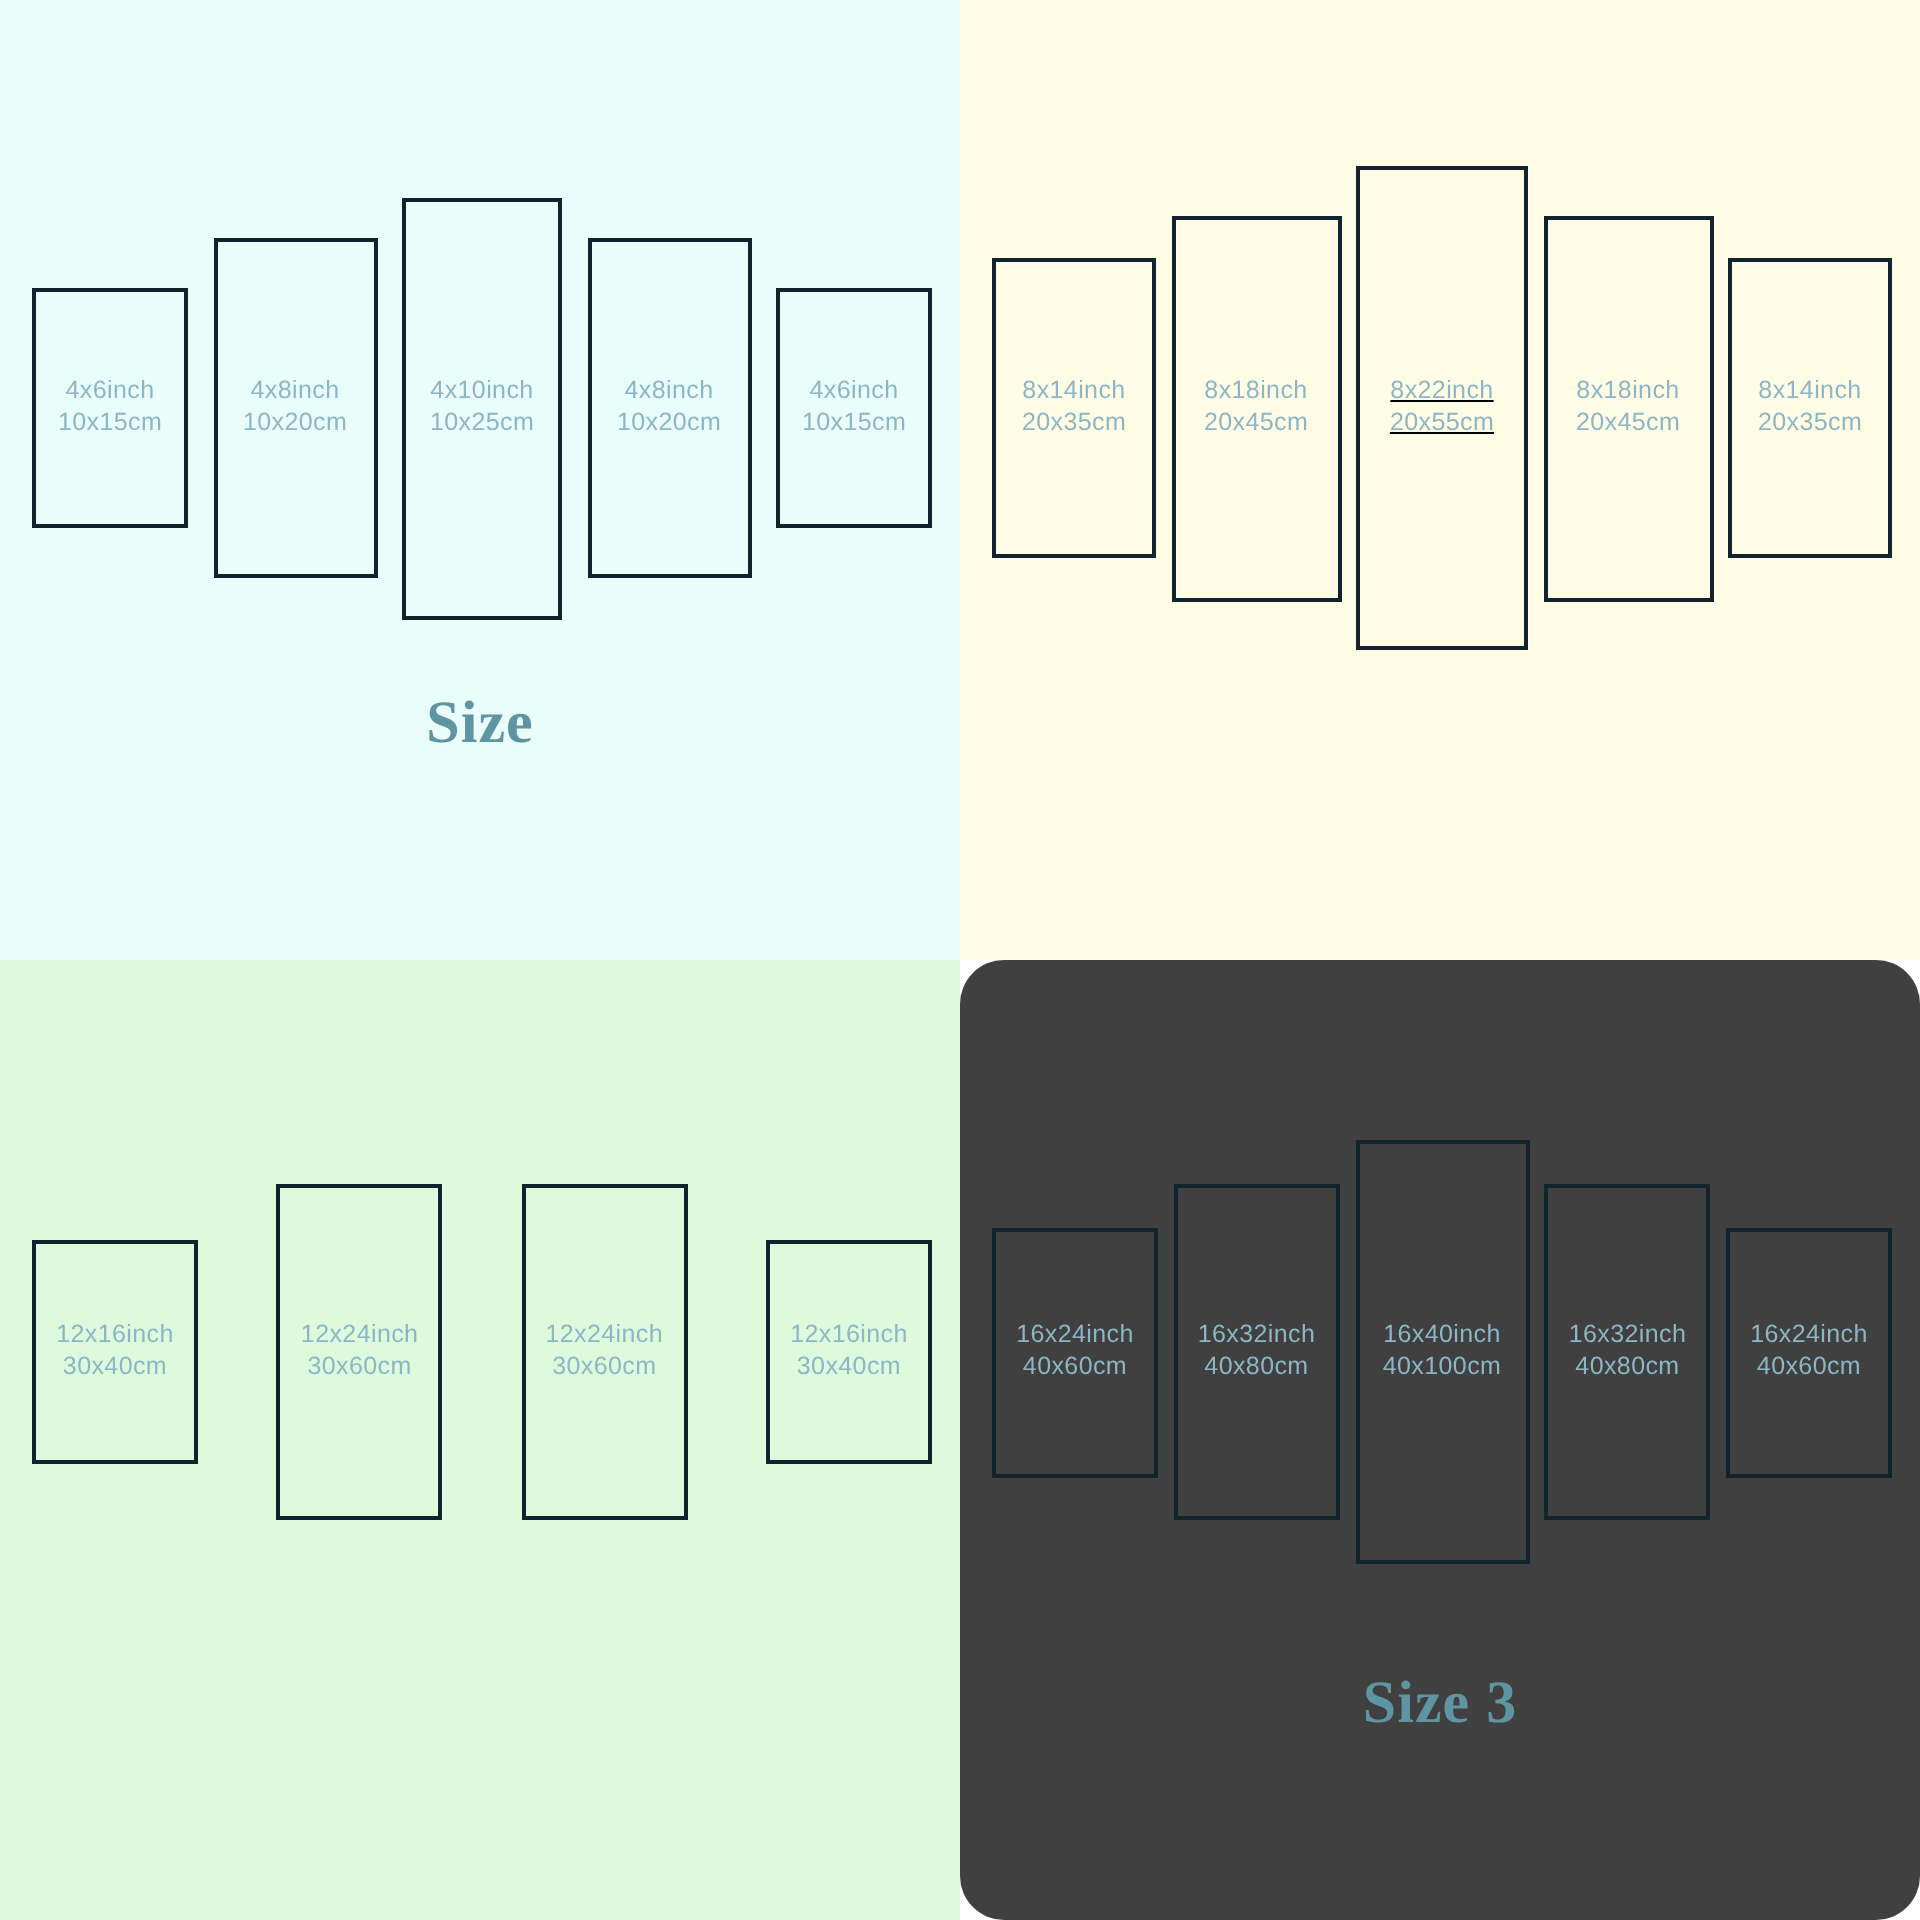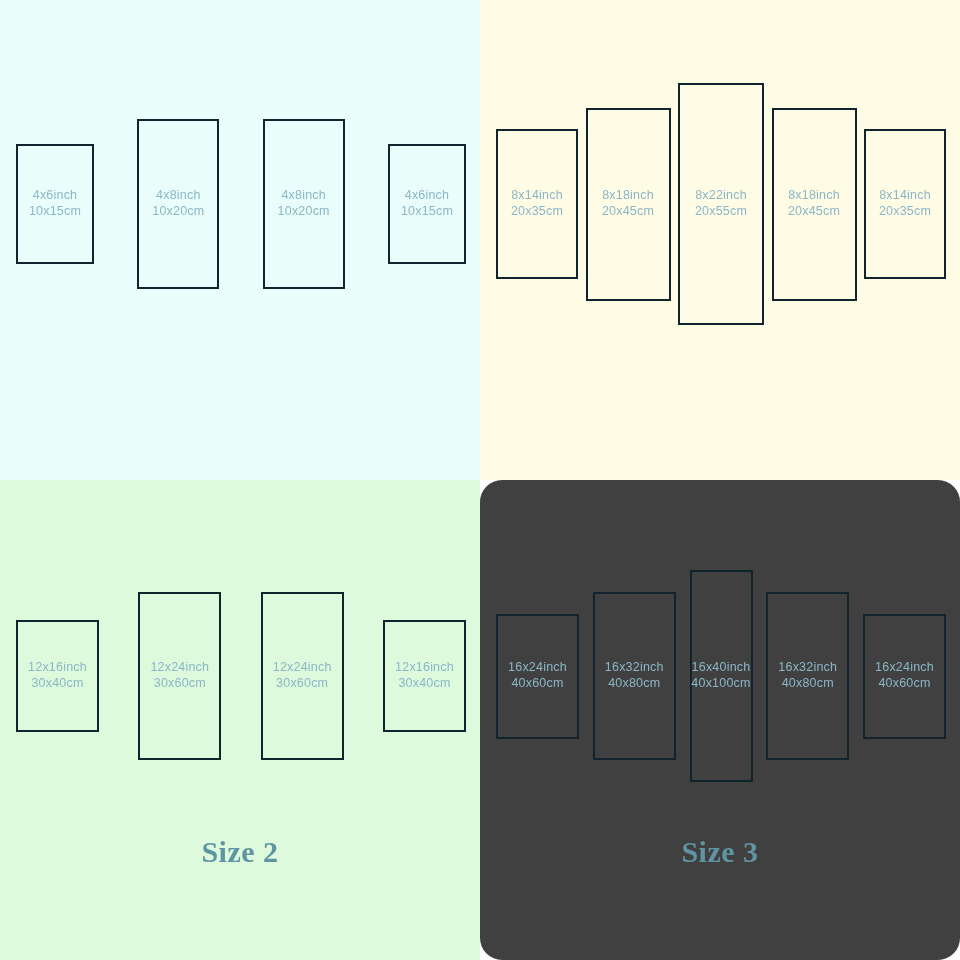--- a/index.html
+++ b/index.html
@@ -77,38 +77,42 @@
 <div class="sheet">
 
   <div class="quadrant q-tl" style="background: rgb(233, 253, 251);">
     <div class="panels" style="top:74px">
         <div class="panel" style="width: 78px; height: 120px; border-color: rgb(17, 36, 46);">
           <div class="panel-label" style="color: rgb(140, 182, 198);"><span>4x6inch</span><span class="ln2">10x15cm</span></div>
         </div>
         <div class="panel" style="width: 82px; height: 170px; border-color: rgb(17, 36, 46);">
           <div class="panel-label" style="color: rgb(140, 182, 198);"><span>4x8inch</span><span class="ln2">10x20cm</span></div>
         </div>
+        <div class="panel" style="width: 80px; height: 211px; border-color: rgb(17, 36, 46);">
+          <div class="panel-label" style="color: rgb(140, 182, 198);"><span>4x10inch</span><span class="ln2">10x25cm</span></div>
+        </div>
         <div class="panel" style="width: 82px; height: 170px; border-color: rgb(17, 36, 46);">
           <div class="panel-label" style="color: rgb(140, 182, 198);"><span>4x8inch</span><span class="ln2">10x20cm</span></div>
         </div>
         <div class="panel" style="width: 78px; height: 120px; border-color: rgb(17, 36, 46);">
           <div class="panel-label" style="color: rgb(140, 182, 198);"><span>4x6inch</span><span class="ln2">10x15cm</span></div>
         </div>
       </div>
+    <div class="quad-title" style="top: 345px; color: rgb(95, 149, 162);">Size</div>
   </div>
 
   <div class="quadrant q-tr" style="background: rgb(255, 252, 230);">
     <div class="panels" style="top:74px">
         <div class="panel" style="width: 82px; height: 150px; border-color: rgb(17, 36, 46);">
           <div class="panel-label" style="color: rgb(140, 182, 198);"><span>8x14inch</span><span class="ln2">20x35cm</span></div>
         </div>
         <div class="panel" style="width: 85px; height: 193px; border-color: rgb(17, 36, 46);">
           <div class="panel-label" style="color: rgb(140, 182, 198);"><span>8x18inch</span><span class="ln2">20x45cm</span></div>
         </div>
-        <div class="panel" style="width: 86px; height: 242px; border-color: rgb(17, 36, 46);">
+        <div class="panel" style="width: 86px; height: 242px; border-color: rgb(17, 36, 46); text-decoration: underline;">
           <div class="panel-label" style="color: rgb(140, 182, 198);"><span>8x22inch</span><span class="ln2">20x55cm</span></div>
         </div>
         <div class="panel" style="width: 85px; height: 193px; border-color: rgb(17, 36, 46);">
           <div class="panel-label" style="color: rgb(140, 182, 198);"><span>8x18inch</span><span class="ln2">20x45cm</span></div>
         </div>
         <div class="panel" style="width: 82px; height: 150px; border-color: rgb(17, 36, 46);">
           <div class="panel-label" style="color: rgb(140, 182, 198);"><span>8x14inch</span><span class="ln2">20x35cm</span></div>
         </div>
       </div>
   </div>
@@ -121,32 +125,31 @@
         <div class="panel" style="width: 83px; height: 168px; border-color: rgb(17, 36, 46);">
           <div class="panel-label" style="color: rgb(140, 182, 198);"><span>12x24inch</span><span class="ln2">30x60cm</span></div>
         </div>
         <div class="panel" style="width: 83px; height: 168px; border-color: rgb(17, 36, 46);">
           <div class="panel-label" style="color: rgb(140, 182, 198);"><span>12x24inch</span><span class="ln2">30x60cm</span></div>
         </div>
         <div class="panel" style="width: 83px; height: 112px; border-color: rgb(17, 36, 46);">
           <div class="panel-label" style="color: rgb(140, 182, 198);"><span>12x16inch</span><span class="ln2">30x40cm</span></div>
         </div>
       </div>
-    <div class="quad-title" style="top: 355px; color: rgb(95, 149, 162);">Size 2</div>
   </div>
 
   <div class="quadrant q-br" style="background: #404040; border-radius: 22px;">
     <div class="panels" style="top:66px">
         <div class="panel" style="width: 83px; height: 125px; border-color: rgb(17, 36, 46);">
           <div class="panel-label" style="color: rgb(140, 182, 198);"><span>16x24inch</span><span class="ln2">40x60cm</span></div>
         </div>
         <div class="panel" style="width: 83px; height: 168px; border-color: rgb(17, 36, 46);">
           <div class="panel-label" style="color: rgb(140, 182, 198);"><span>16x32inch</span><span class="ln2">40x80cm</span></div>
         </div>
-        <div class="panel" style="width: 63px; height: 212px; border-color: rgb(17, 36, 46);">
+        <div class="panel" style="width: 87px; height: 212px; border-color: rgb(17, 36, 46);">
           <div class="panel-label" style="color: rgb(140, 182, 198);"><span>16x40inch</span><span class="ln2">40x100cm</span></div>
         </div>
         <div class="panel" style="width: 83px; height: 168px; border-color: rgb(17, 36, 46);">
           <div class="panel-label" style="color: rgb(140, 182, 198);"><span>16x32inch</span><span class="ln2">40x80cm</span></div>
         </div>
         <div class="panel" style="width: 83px; height: 125px; border-color: rgb(17, 36, 46);">
           <div class="panel-label" style="color: rgb(140, 182, 198);"><span>16x24inch</span><span class="ln2">40x60cm</span></div>
         </div>
       </div>
     <div class="quad-title" style="top: 355px; color: rgb(95, 149, 162);">Size 3</div>

